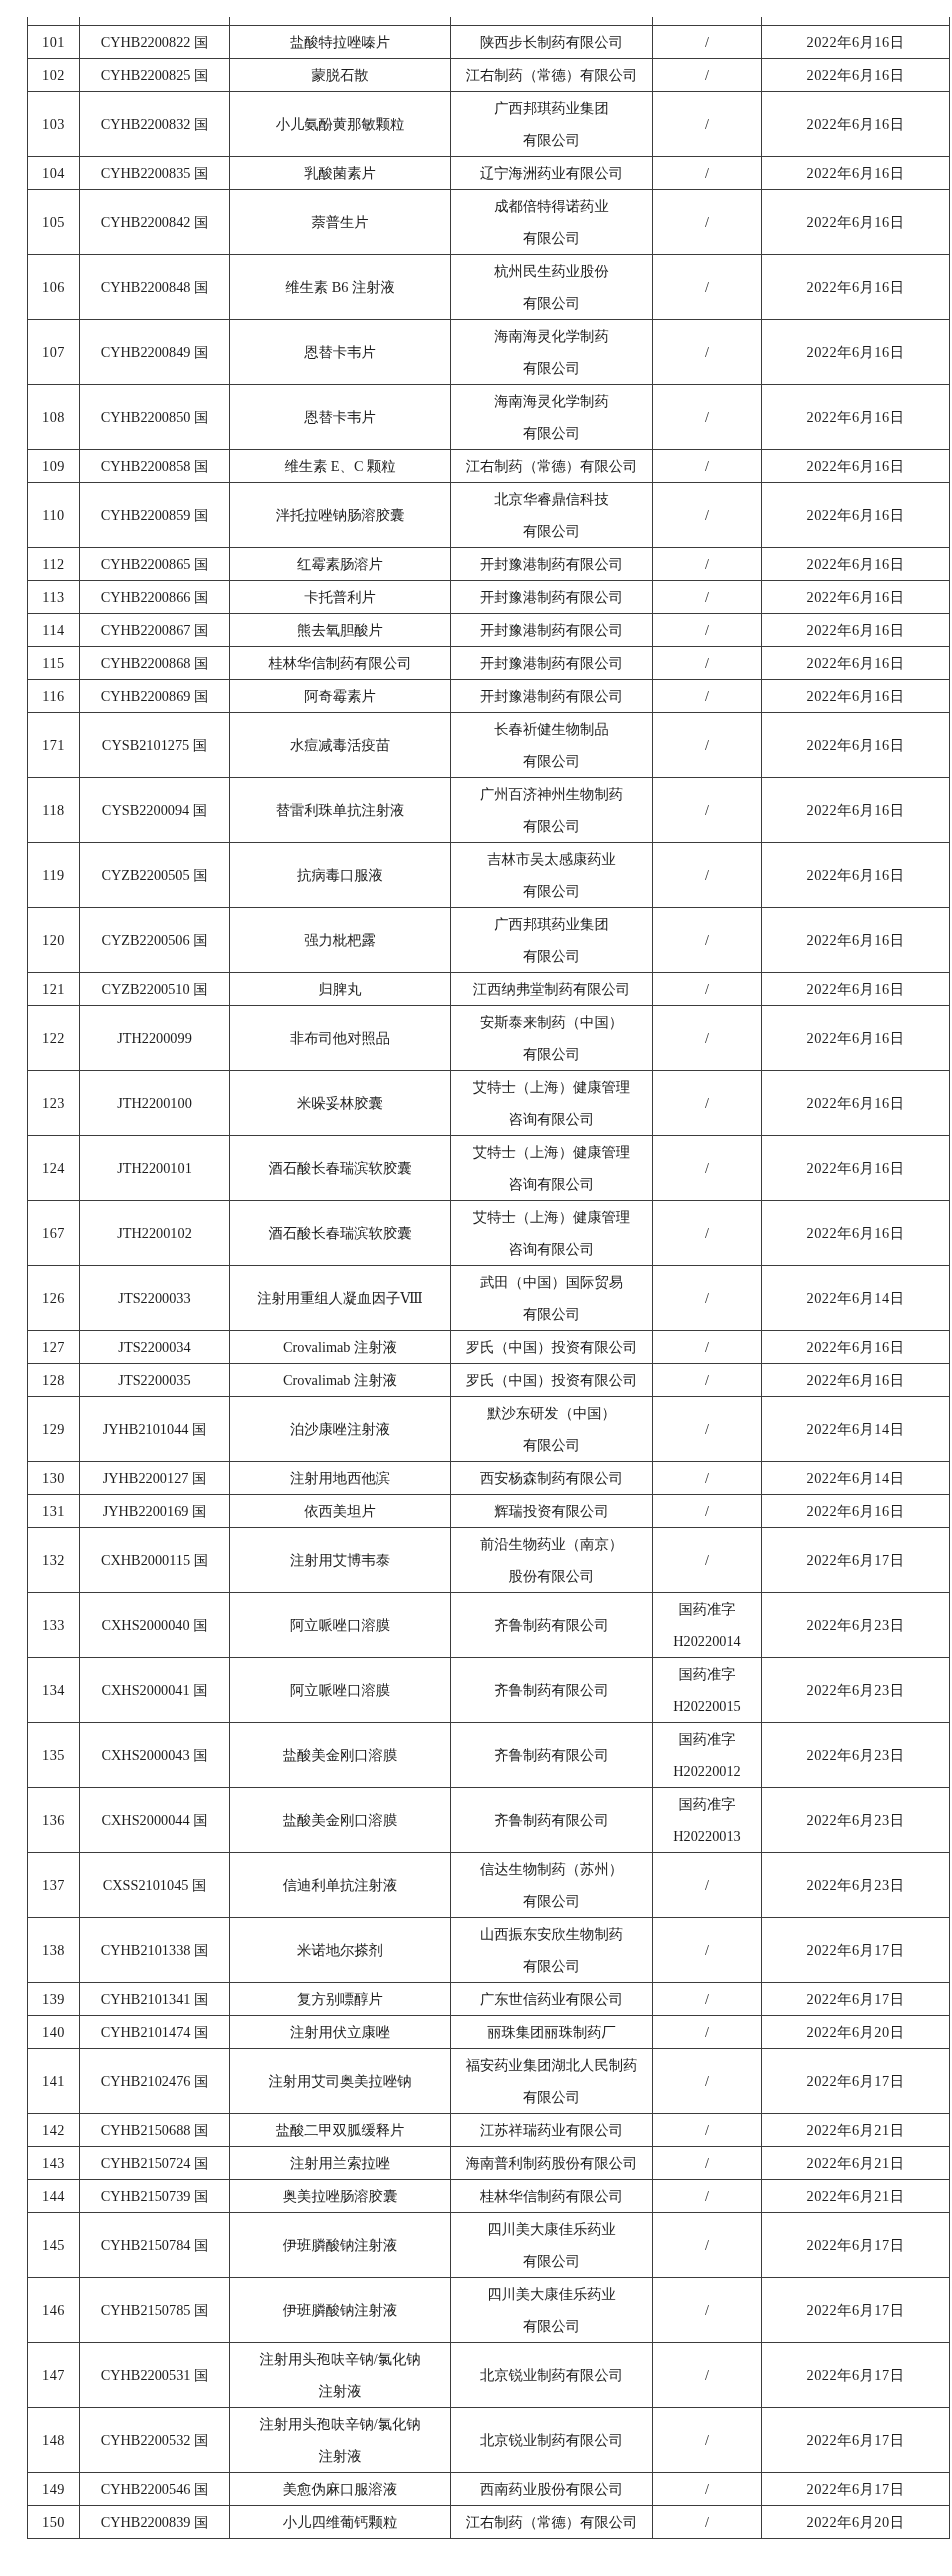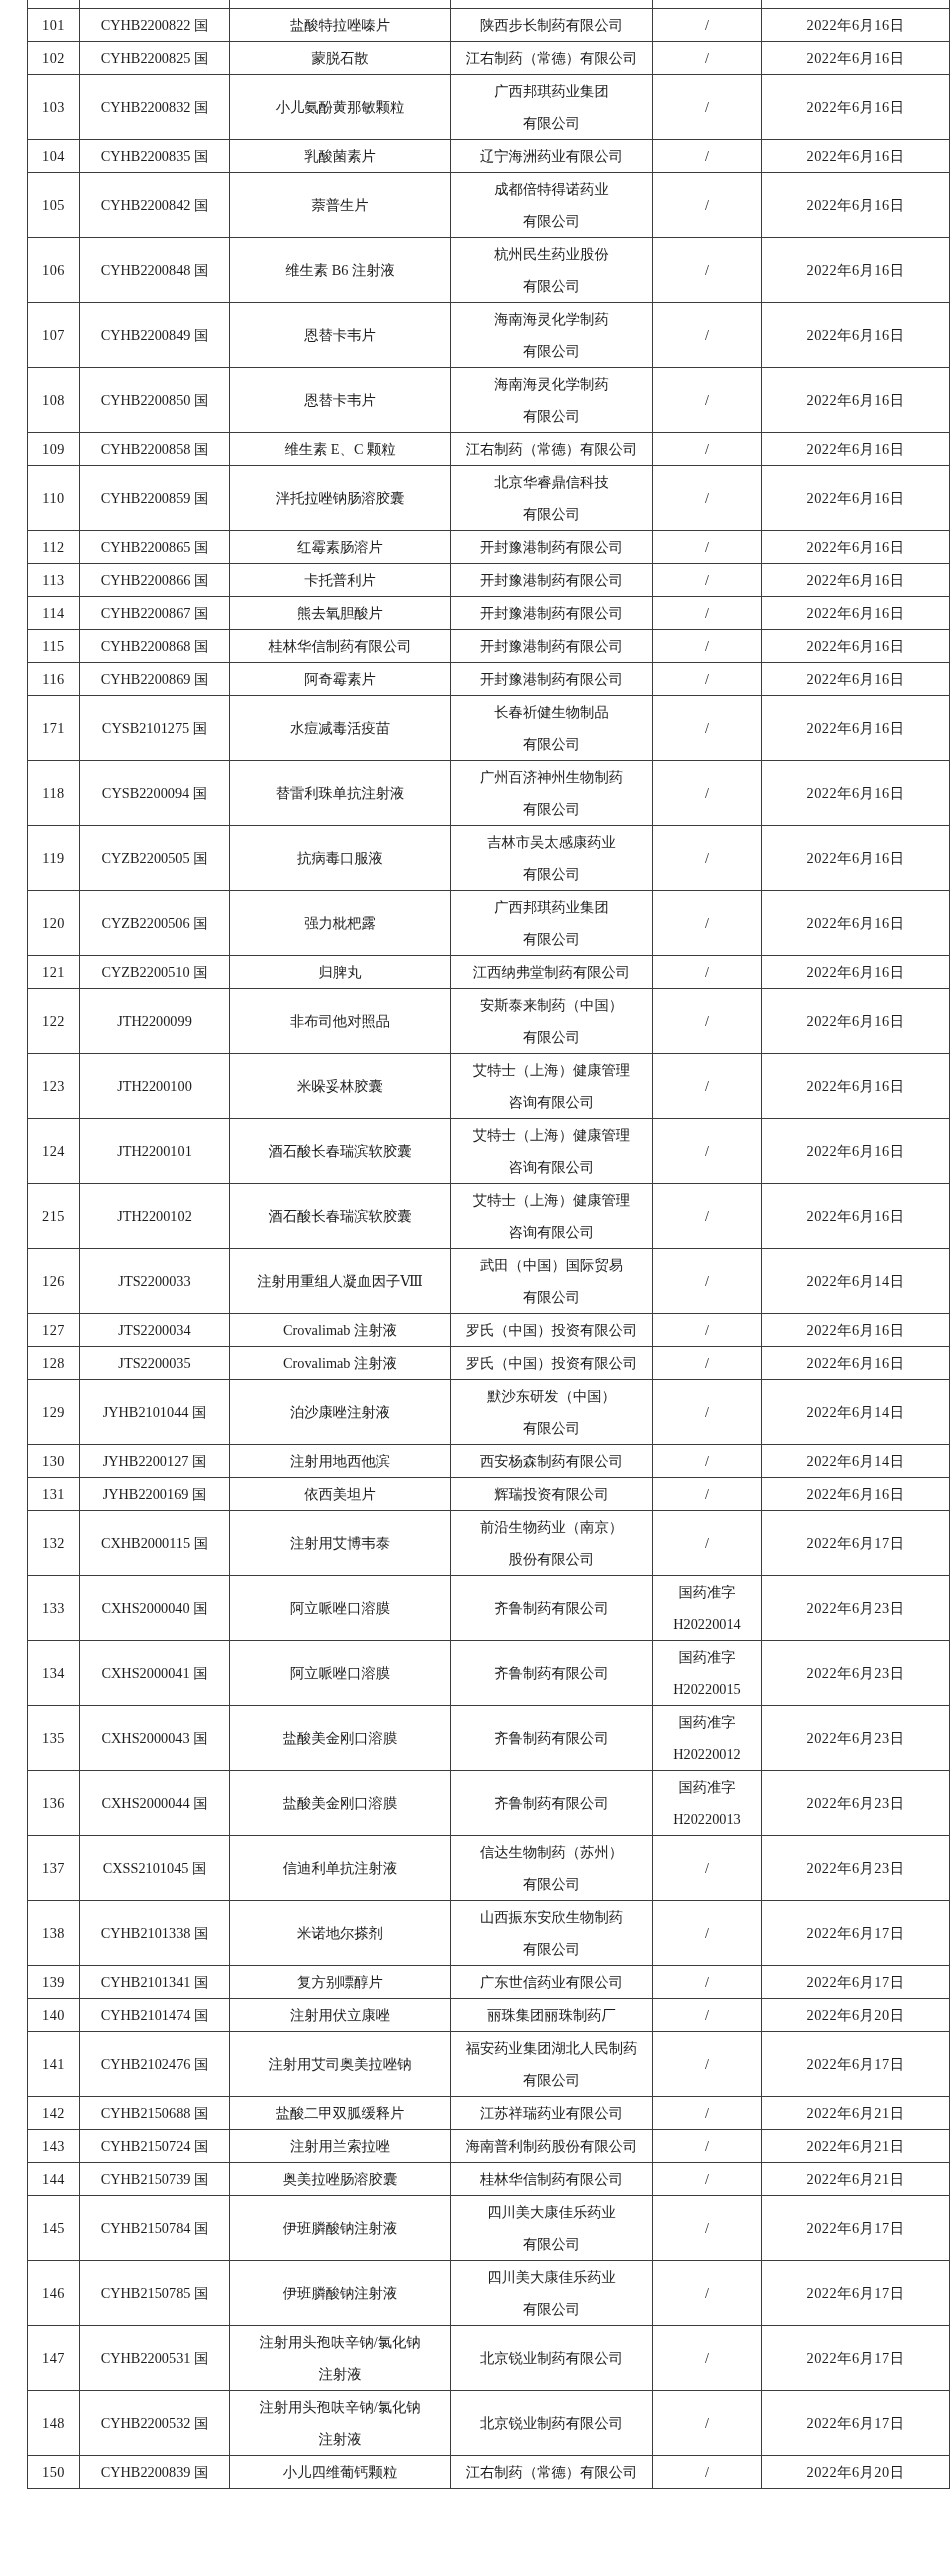--- a/index.html
+++ b/index.html
@@ -14,20 +14,21 @@
     background: #ffffff;
     overflow: hidden;
     font-family: "Liberation Serif", "DejaVu Serif", serif;
     color: #1c1c1c;
   }
   table.reg-table {
     border-collapse: collapse;
     table-layout: fixed;
     margin-left: 27px;
     width: 923px;
+    margin-top: 17px;
   }
   table.reg-table td {
     border: 1px solid #3c3c3c;
     text-align: center;
     vertical-align: middle;
     font-size: 14.3px;
     line-height: 32px;
     padding: 0 3.8px;
     white-space: pre-line;
     overflow: hidden;
@@ -255,21 +256,21 @@
         <tr>
           <td class="cell-seq">124</td>
           <td class="cell-acceptance-number">JTH2200101</td>
           <td class="cell-drug-name">酒石酸长春瑞滨软胶囊</td>
           <td class="cell-company">艾特士（上海）健康管理
 咨询有限公司</td>
           <td class="cell-approval-number">/</td>
           <td class="cell-date">2022年6月16日</td>
         </tr>
         <tr>
-          <td class="cell-seq">215</td>
+          <td class="cell-seq">167</td>
           <td class="cell-acceptance-number">JTH2200102</td>
           <td class="cell-drug-name">酒石酸长春瑞滨软胶囊</td>
           <td class="cell-company">艾特士（上海）健康管理
 咨询有限公司</td>
           <td class="cell-approval-number">/</td>
           <td class="cell-date">2022年6月16日</td>
         </tr>
         <tr>
           <td class="cell-seq">126</td>
           <td class="cell-acceptance-number">JTS2200033</td>
@@ -462,20 +463,28 @@
         <tr>
           <td class="cell-seq">148</td>
           <td class="cell-acceptance-number">CYHB2200532 国</td>
           <td class="cell-drug-name">注射用头孢呋辛钠/氯化钠
 注射液</td>
           <td class="cell-company">北京锐业制药有限公司</td>
           <td class="cell-approval-number">/</td>
           <td class="cell-date">2022年6月17日</td>
         </tr>
         <tr>
+          <td class="cell-seq">149</td>
+          <td class="cell-acceptance-number">CYHB2200546 国</td>
+          <td class="cell-drug-name">美愈伪麻口服溶液</td>
+          <td class="cell-company">西南药业股份有限公司</td>
+          <td class="cell-approval-number">/</td>
+          <td class="cell-date">2022年6月17日</td>
+        </tr>
+        <tr>
           <td class="cell-seq">150</td>
           <td class="cell-acceptance-number">CYHB2200839 国</td>
           <td class="cell-drug-name">小儿四维葡钙颗粒</td>
           <td class="cell-company">江右制药（常德）有限公司</td>
           <td class="cell-approval-number">/</td>
           <td class="cell-date">2022年6月20日</td>
         </tr>
       </tbody>
   </table>
 </div>

